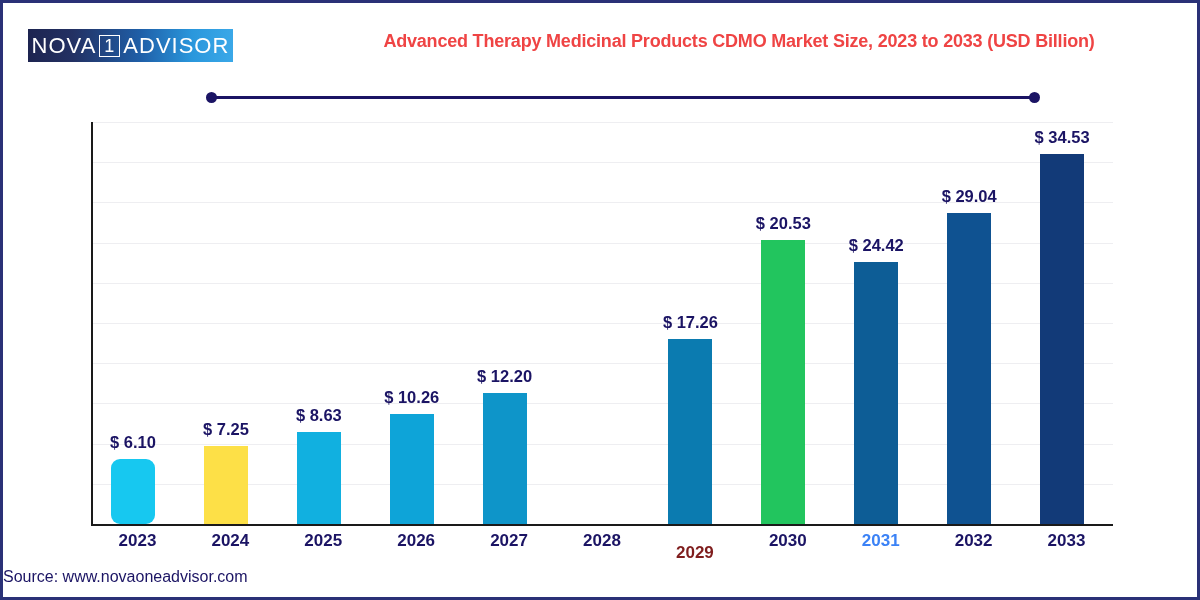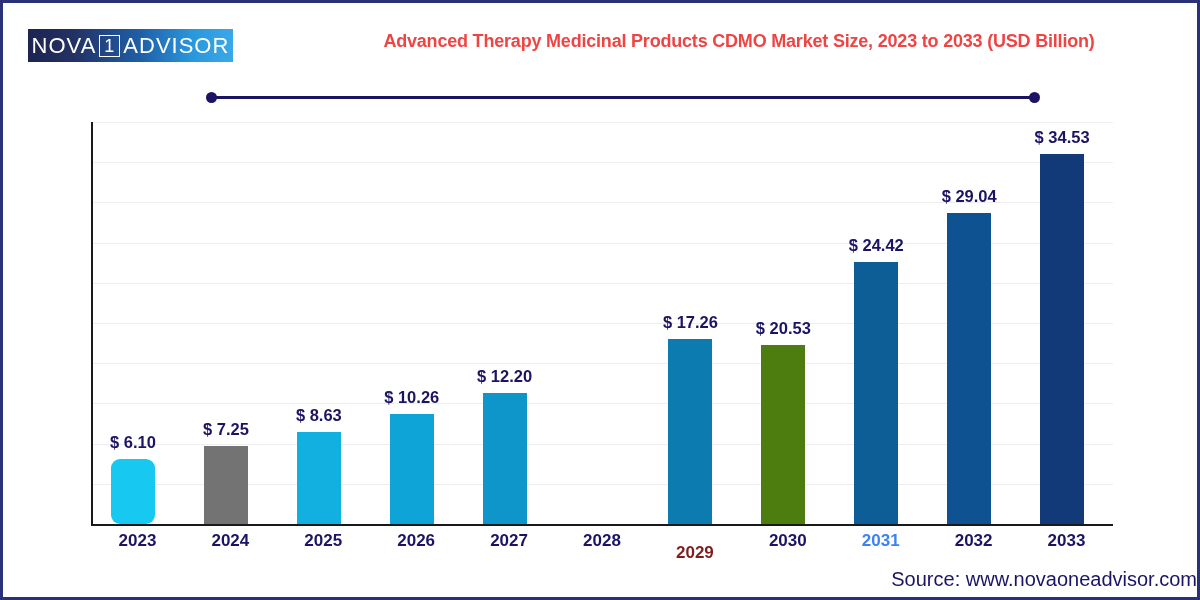--- a/index.html
+++ b/index.html
@@ -184,22 +184,22 @@
     font-weight: bold;
     color: #1b1464;
   }
 
   
   #source {
     position: absolute;
     left: 0;
     top: 565px;
     width: 1194px;
-    text-align: right;
-    font-size: 20px;
+    text-align: left;
+    font-size: 16px;
     color: #1b1464;
   }
 </style>
 </head>
 <body>
 
 <div id="page">
 
   <div id="header">
     <div id="logo">
@@ -234,21 +234,21 @@
       </div>
     <div id="y-axis"></div>
     <div id="x-axis"></div>
     <div id="bars">
         <div class="bar-slot" style="left: 0px; width: 92.9091px;">
           <div class="bar" style="height: 65.392px; background: rgb(23, 200, 240); border-radius: 9px;">
             <div class="bar-label" style="color: rgb(27, 20, 100);">$ 6.10</div>
           </div>
         </div>
         <div class="bar-slot" style="left: 92.9091px; width: 92.9091px;">
-          <div class="bar" style="height: 77.72px; background: #737373;">
+          <div class="bar" style="height: 77.72px; background: #fde047;">
             <div class="bar-label" style="color: rgb(27, 20, 100);">$ 7.25</div>
           </div>
         </div>
         <div class="bar-slot" style="left: 185.818px; width: 92.9091px;">
           <div class="bar" style="height: 92.5136px; background: rgb(17, 176, 224);">
             <div class="bar-label" style="color: rgb(27, 20, 100);">$ 8.63</div>
           </div>
         </div>
         <div class="bar-slot" style="left: 278.727px; width: 92.9091px;">
           <div class="bar" style="height: 109.987px; background: rgb(14, 164, 216);">
@@ -259,21 +259,21 @@
           <div class="bar" style="height: 130.784px; background: rgb(14, 149, 201);">
             <div class="bar-label" style="color: rgb(27, 20, 100);">$ 12.20</div>
           </div>
         </div>
         <div class="bar-slot" style="left: 557.455px; width: 92.9091px;">
           <div class="bar" style="height: 185.027px; background: rgb(11, 123, 176);">
             <div class="bar-label" style="color: rgb(27, 20, 100); margin-top: 44px;">$ 17.26</div>
           </div>
         </div>
         <div class="bar-slot" style="left: 650.364px; width: 92.9091px;">
-          <div class="bar" style="height: 179px; background: #4d7c0f;">
+          <div class="bar" style="height: 284px; background: #22c55e;">
             <div class="bar-label" style="color: rgb(27, 20, 100);">$ 20.53</div>
           </div>
         </div>
         <div class="bar-slot" style="left: 743.273px; width: 92.9091px;">
           <div class="bar" style="height: 261.782px; background: rgb(13, 93, 150);">
             <div class="bar-label" style="color: rgb(27, 20, 100);">$ 24.42</div>
           </div>
         </div>
         <div class="bar-slot" style="left: 836.182px; width: 92.9091px;">
           <div class="bar" style="height: 311.309px; background: rgb(15, 82, 145);">

